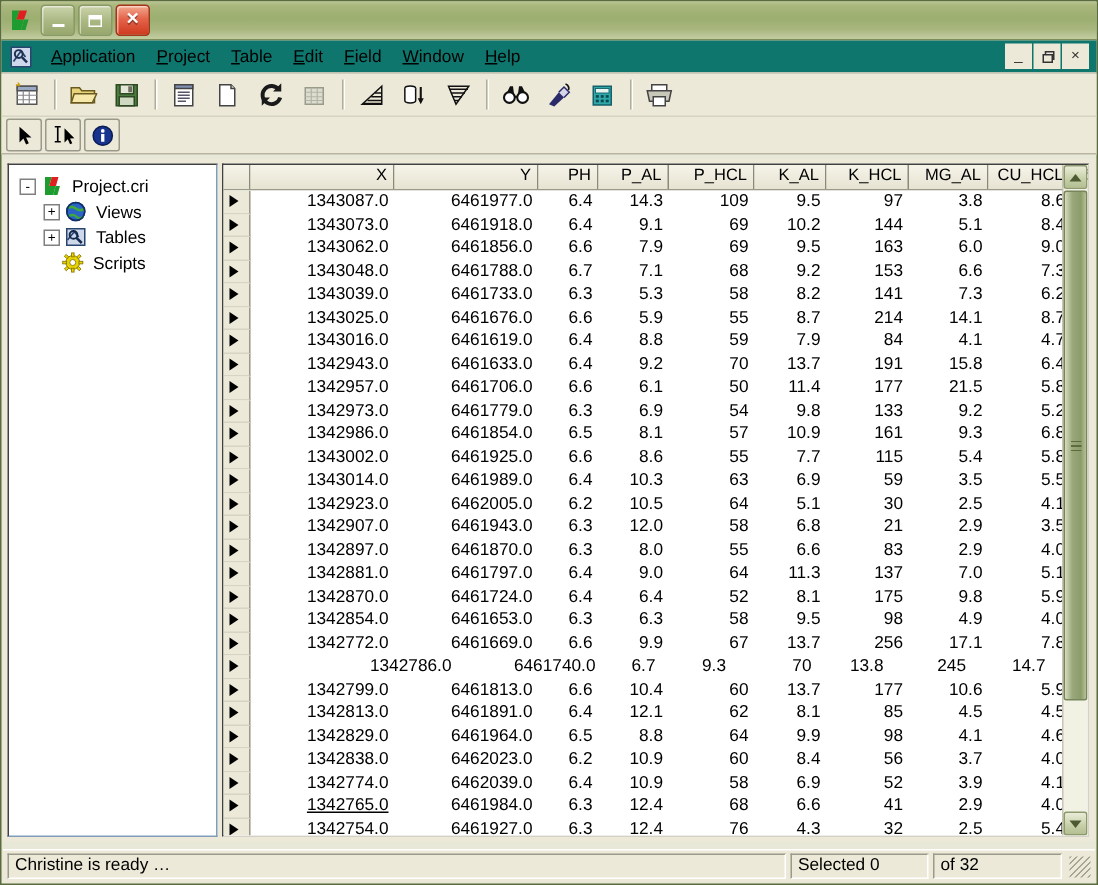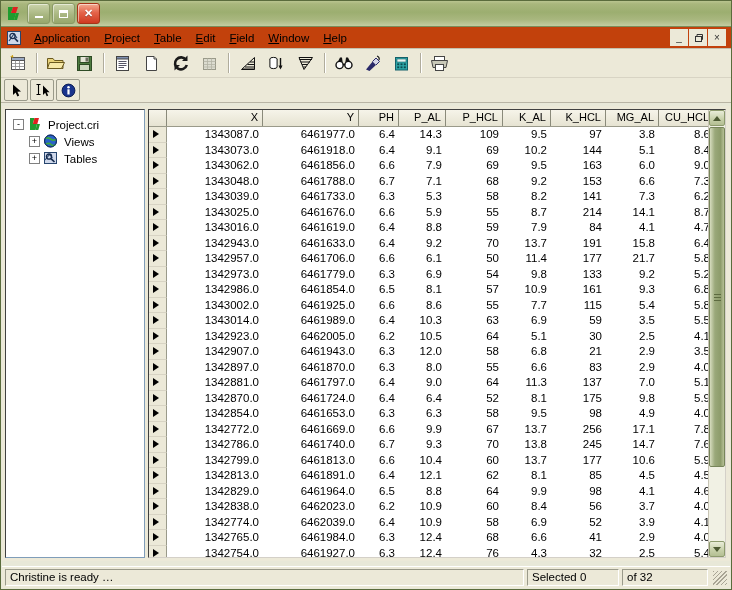--- a/index.html
+++ b/index.html
@@ -41,21 +41,21 @@
   .wbtn .g{position:absolute;left:0;top:0;right:0;bottom:0;
     display:flex;align-items:center;justify-content:center;
     color:#fff;font-size:11px;font-weight:bold;line-height:1;
     text-shadow:0 1px 0 rgba(0,0,0,.35);}
   .wbtn .min-bar{width:8px;height:2px;background:#fff;margin-top:6px;}
   .wbtn .max-sq{width:9px;height:8px;border:1.5px solid #fff;border-top-width:3px;box-sizing:border-box;}
 
   
   .menubar{
     height:21px;display:flex;align-items:center;
-    background:#c2410c;border-bottom:1px solid #c4c0ae;padding:0 2px;
+    background:#0f766e;border-bottom:1px solid #c4c0ae;padding:0 2px;
   }
   .mdi-icon{width:16px;height:16px;margin:0 5px 0 3px;flex:none;position:relative;}
   .menuitem{
     padding:3px 7px 3px 7px;color:#000;font-size:11.5px;cursor:default;white-space:nowrap;
   }
   .menuitem u{text-decoration:underline;}
   .menubar .spacer{flex:1;}
   .mdibtns{display:flex;gap:1px;margin-right:3px;}
   .mdibtn{
     width:16px;height:15px;background:#ece9d8;border:1px solid transparent;
@@ -411,20 +411,40 @@
             <svg width="15" height="14" viewBox="0 0 15 14">
               <rect x="1.5" y="1.5" width="12" height="11" fill="#cfd8ea" stroke="#27456e"></rect>
               <path d="M2 9 L6.5 3.5 L9.5 7" stroke="#27456e" fill="none" stroke-width="1.1"></path>
               <circle cx="6" cy="5.6" r="2.6" fill="none" stroke="#14294d" stroke-width="1.3"></circle>
               <path d="M8 7.6 L11.5 11" stroke="#14294d" stroke-width="1.7"></path>
             </svg>
           </span>
           <span class="tlabel">Tables</span>
         </div>
 
+        <div class="tnode" style="padding-left:20px;">
+          <span class="texp" style="border:none;background:transparent;"></span>
+          <span class="ticon">
+            <svg width="15" height="14" viewBox="0 0 15 14">
+              <g fill="#e8d400" stroke="#8a7a00" stroke-width=".6">
+                <circle cx="7.5" cy="7" r="4.6"></circle>
+                <rect x="6.7" y="0.6" width="1.7" height="2.6"></rect>
+                  <rect x="6.7" y="10.8" width="1.7" height="2.6"></rect>
+                <rect x="0.8" y="6.2" width="2.6" height="1.7"></rect>
+                  <rect x="11.6" y="6.2" width="2.6" height="1.7"></rect>
+                <rect x="2.2" y="2.2" width="2.4" height="1.7" transform="rotate(45 3.4 3)"></rect>
+                <rect x="10.4" y="10.2" width="2.4" height="1.7" transform="rotate(45 11.6 11)"></rect>
+                <rect x="10.4" y="2.2" width="2.4" height="1.7" transform="rotate(-45 11.6 3)"></rect>
+                <rect x="2.2" y="10.2" width="2.4" height="1.7" transform="rotate(-45 3.4 11)"></rect>
+              </g>
+              <circle cx="7.5" cy="7" r="2" fill="#fff" stroke="#8a7a00" stroke-width=".6"></circle>
+            </svg>
+          </span>
+          <span class="tlabel">Scripts</span>
+        </div>
 
       </div>
     </div>
 
     <div class="table-pane">
 
       <div class="grid-head" id="grid-head">
           <div class="gh corner" style="width: 18px; flex: 0 0 18px;"></div>
           <div class="gh" style="width: 96px; flex: 0 0 96px;">X</div>
           <div class="gh" style="width: 96px; flex: 0 0 96px;">Y</div>
@@ -563,21 +583,21 @@
             <div class="gcell gmark" style="width: 18px; flex: 0 0 18px;">
               <span class="tri"></span>
             </div>
             <div class="gcell" style="width: 96px; flex: 0 0 96px;">1342957.0</div>
             <div class="gcell" style="width: 96px; flex: 0 0 96px;">6461706.0</div>
             <div class="gcell" style="width: 40px; flex: 0 0 40px;">6.6</div>
             <div class="gcell" style="width: 47px; flex: 0 0 47px;">6.1</div>
             <div class="gcell" style="width: 57px; flex: 0 0 57px;">50</div>
             <div class="gcell" style="width: 48px; flex: 0 0 48px;">11.4</div>
             <div class="gcell" style="width: 55px; flex: 0 0 55px;">177</div>
-            <div class="gcell" style="width: 53px; flex: 0 0 53px;">21.7</div>
+            <div class="gcell" style="width: 53px; flex: 0 0 53px;">21.5</div>
             <div class="gcell" style="width: 55px; flex: 0 0 55px;">5.8</div>
             <div class="gcell" style="width: 39px; flex: 0 0 39px;">2.5</div>
           </div>
           <div class="grow">
             <div class="gcell gmark" style="width: 18px; flex: 0 0 18px;">
               <span class="tri"></span>
             </div>
             <div class="gcell" style="width: 96px; flex: 0 0 96px;">1342973.0</div>
             <div class="gcell" style="width: 96px; flex: 0 0 96px;">6461779.0</div>
             <div class="gcell" style="width: 40px; flex: 0 0 40px;">6.3</div>
@@ -736,21 +756,21 @@
             <div class="gcell" style="width: 48px; flex: 0 0 48px;">13.7</div>
             <div class="gcell" style="width: 55px; flex: 0 0 55px;">256</div>
             <div class="gcell" style="width: 53px; flex: 0 0 53px;">17.1</div>
             <div class="gcell" style="width: 55px; flex: 0 0 55px;">7.8</div>
             <div class="gcell" style="width: 39px; flex: 0 0 39px;">3.5</div>
           </div>
           <div class="grow">
             <div class="gcell gmark" style="width: 18px; flex: 0 0 18px;">
               <span class="tri"></span>
             </div>
-            <div class="gcell" style="width: 96px; flex: 0 0 96px;">1342786.0</div>
+            <div class="gcell" style="width: 96px; flex: 0 0 96px; margin-left: 42px;">1342786.0</div>
             <div class="gcell" style="width: 96px; flex: 0 0 96px;">6461740.0</div>
             <div class="gcell" style="width: 40px; flex: 0 0 40px;">6.7</div>
             <div class="gcell" style="width: 47px; flex: 0 0 47px;">9.3</div>
             <div class="gcell" style="width: 57px; flex: 0 0 57px;">70</div>
             <div class="gcell" style="width: 48px; flex: 0 0 48px;">13.8</div>
             <div class="gcell" style="width: 55px; flex: 0 0 55px;">245</div>
             <div class="gcell" style="width: 53px; flex: 0 0 53px;">14.7</div>
             <div class="gcell" style="width: 55px; flex: 0 0 55px;">7.6</div>
             <div class="gcell" style="width: 39px; flex: 0 0 39px;">3.3</div>
           </div>
@@ -826,21 +846,21 @@
             <div class="gcell" style="width: 48px; flex: 0 0 48px;">6.9</div>
             <div class="gcell" style="width: 55px; flex: 0 0 55px;">52</div>
             <div class="gcell" style="width: 53px; flex: 0 0 53px;">3.9</div>
             <div class="gcell" style="width: 55px; flex: 0 0 55px;">4.1</div>
             <div class="gcell" style="width: 39px; flex: 0 0 39px;">1.2</div>
           </div>
           <div class="grow">
             <div class="gcell gmark" style="width: 18px; flex: 0 0 18px;">
               <span class="tri"></span>
             </div>
-            <div class="gcell" style="width: 96px; flex: 0 0 96px;">1342765.0</div>
+            <div class="gcell" style="width: 96px; flex: 0 0 96px; text-decoration: underline;">1342765.0</div>
             <div class="gcell" style="width: 96px; flex: 0 0 96px;">6461984.0</div>
             <div class="gcell" style="width: 40px; flex: 0 0 40px;">6.3</div>
             <div class="gcell" style="width: 47px; flex: 0 0 47px;">12.4</div>
             <div class="gcell" style="width: 57px; flex: 0 0 57px;">68</div>
             <div class="gcell" style="width: 48px; flex: 0 0 48px;">6.6</div>
             <div class="gcell" style="width: 55px; flex: 0 0 55px;">41</div>
             <div class="gcell" style="width: 53px; flex: 0 0 53px;">2.9</div>
             <div class="gcell" style="width: 55px; flex: 0 0 55px;">4.0</div>
             <div class="gcell" style="width: 39px; flex: 0 0 39px;">1.3</div>
           </div>

